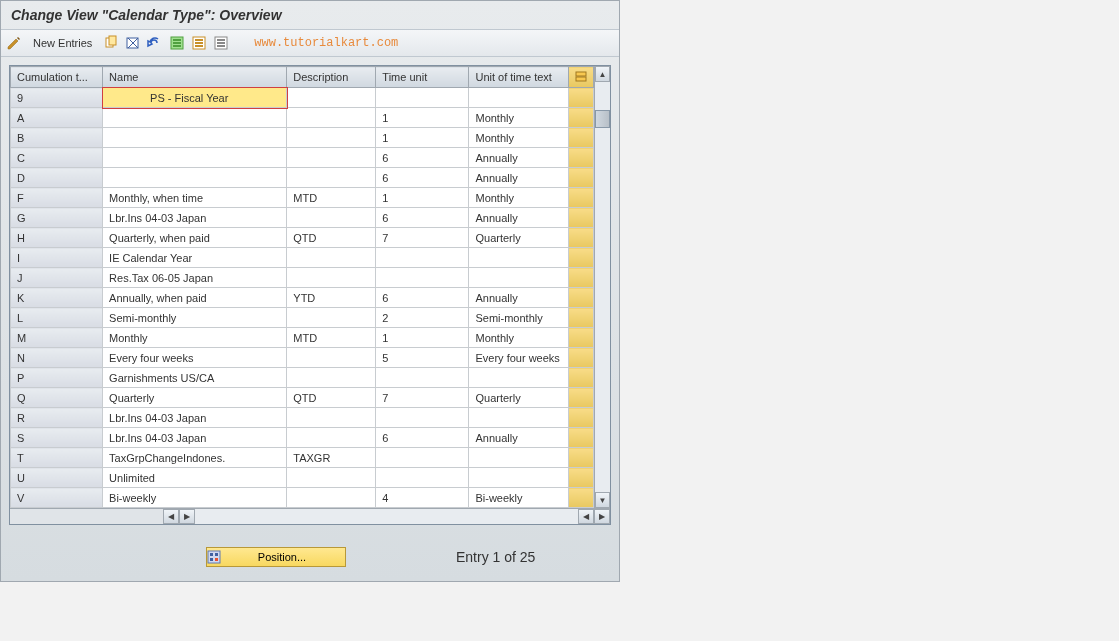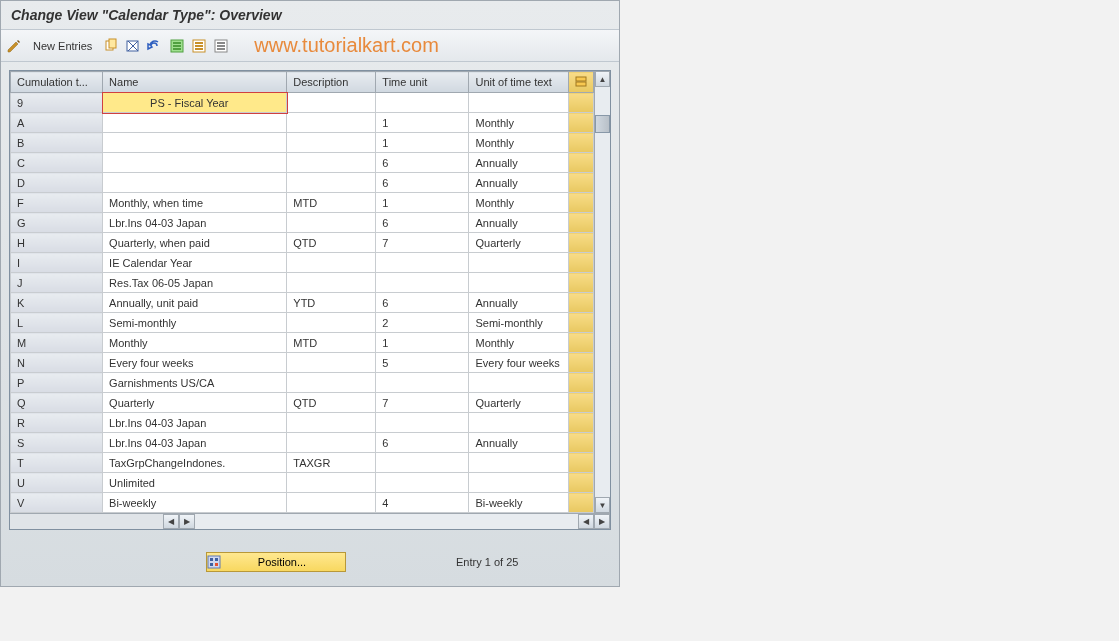--- a/index.html
+++ b/index.html
@@ -41,23 +41,23 @@
     
     .toolbar-text-btn {
       font-size: 11px;
       color: #333;
       padding: 2px 6px;
       cursor: pointer;
     }
     
     .watermark {
       color: #e88a3c;
-      font-size: 20px;
+      font-size: 12px;
       margin-left: 20px;
-      font-family: Liberation Sans, sans-serif;
+      font-family: Liberation Mono, monospace;
     }
     
     .table-container {
       margin: 8px;
       background: #fff;
       border: 1px solid #8090a0;
       position: relative;
     }
     
     .table-scroll-wrap {
@@ -159,21 +159,21 @@
       padding: 2px 8px 2px 0;
       cursor: pointer;
       gap: 6px;
       min-width: 140px;
     }
     .position-btn-icon {
       width: 14px; height: 14px;
       display: inline-block;
     }
     
-    .entry-text { font-size: 11px; color: #333; }
+    .entry-text { font-size: 14px; color: #333; }
     
     svg { display: block; }
   </style>
 </head>
 <body>
 
 <div class="window">
   <div class="title-bar">Change View "Calendar Type": Overview</div>
 
   <div class="toolbar">
@@ -323,21 +323,21 @@
               <tr>
                 <td class="row-head col-cum">J</td>
                 <td class="editable-cell col-name">Res.Tax 06-05  Japan</td>
                 <td class="editable-cell col-desc"></td>
                 <td class="editable-cell col-time"></td>
                 <td class="editable-cell col-unit"></td>
                 <td class="row-head col-sel"></td>
               </tr>
               <tr>
                 <td class="row-head col-cum">K</td>
-                <td class="editable-cell col-name">Annually, unit paid</td>
+                <td class="editable-cell col-name">Annually, when paid</td>
                 <td class="editable-cell col-desc">YTD</td>
                 <td class="editable-cell col-time">6</td>
                 <td class="editable-cell col-unit">Annually</td>
                 <td class="row-head col-sel"></td>
               </tr>
               <tr>
                 <td class="row-head col-cum">L</td>
                 <td class="editable-cell col-name">Semi-monthly</td>
                 <td class="editable-cell col-desc"></td>
                 <td class="editable-cell col-time">2</td>

